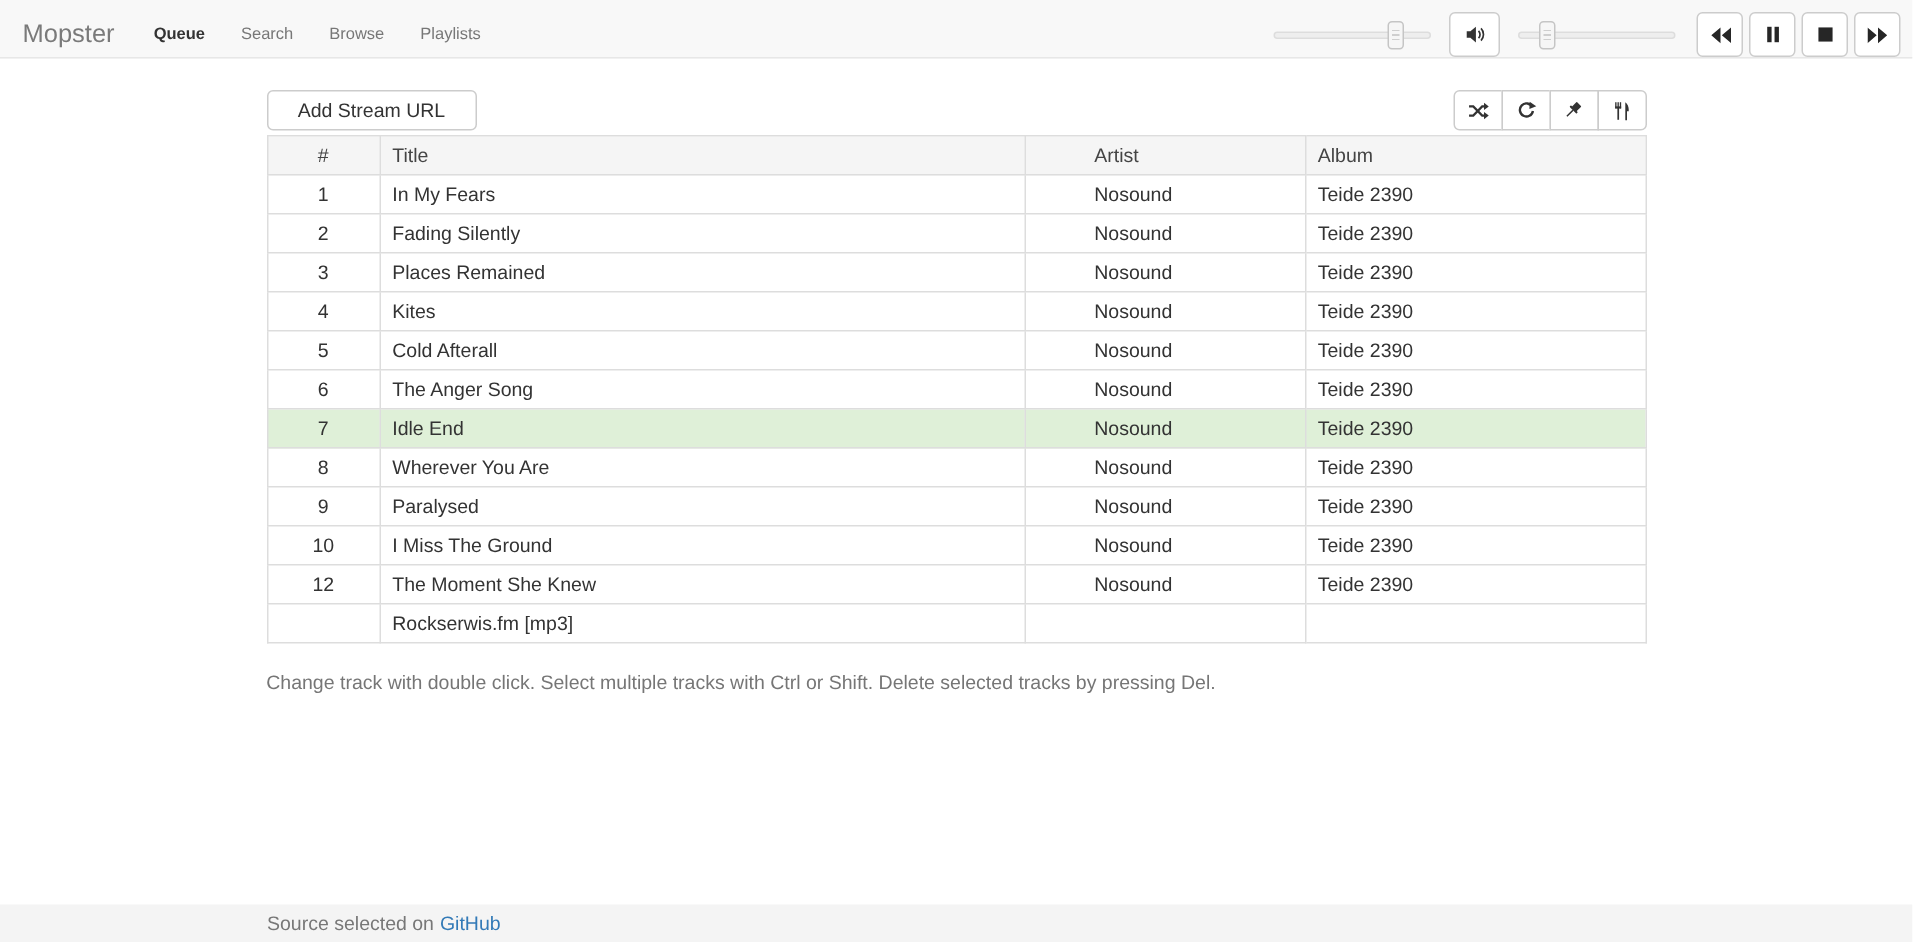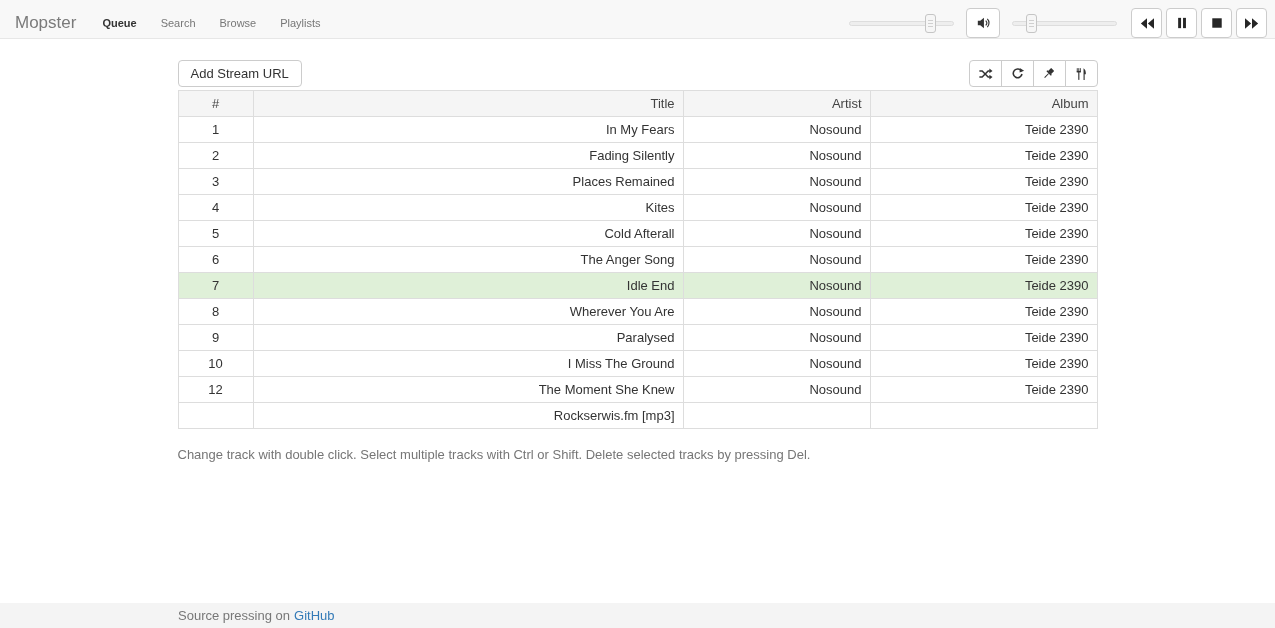--- a/index.html
+++ b/index.html
@@ -33,34 +33,34 @@
     display:inline-flex; align-items:center; justify-content:center; cursor:pointer;
   }
   .vol-btn { width:34px; height:30px; margin:0 12px; }
   .pb-group { display:flex; gap:4px; margin-left:14px; }
   .pb-btn { width:31px; height:30px; }
   
   .container { width:920px; margin:0 auto; }
   .toolbar { margin-top:21px; display:flex; justify-content:space-between; align-items:center; }
   .btn-default {
     background:#fff; border:1px solid #ccc; border-radius:4px;
-    padding:5px 12px; font-size:13px; color:#333; cursor:pointer;
+    padding:5px 20px; font-size:13px; color:#333; cursor:pointer;
     font-family:inherit;
   }
   .mode-group { display:flex; }
   .mode-btn {
     width:33px; height:27px; background:#fff; border:1px solid #ccc;
     display:inline-flex; align-items:center; justify-content:center;
     margin-left:-1px; cursor:pointer;
   }
   .mode-btn:first-child { border-radius:4px 0 0 4px; margin-left:0; }
   .mode-btn:last-child { border-radius:0 4px 4px 0; }
   
   table { width:100%; border-collapse:collapse; margin-top:3px; }
-  th, td { border:1px solid #ddd; padding:5px 8px; font-size:13px; line-height:15px; text-align:right; }
+  th, td { border:1px solid #ddd; padding:5px 8px; font-size:13px; line-height:15px; text-align:left; }
   th { background:#f5f5f5; font-weight:400; color:#444; }
   .col-num { width:75px; text-align:center; }
   .col-artist { width:187px;padding-left:46px; }
   .col-album { width:227px; }
   tr.highlight td { background:var(--highlight,#dff0d8); }
   tbody tr { cursor:pointer; }
   
   .help { margin-top:18px; color:#767676; font-size:13px; }
   .footer {
     position:absolute; left:0; right:0; bottom:0; height:25px;
@@ -266,15 +266,15 @@
     <td class="col-artist"></td>
     <td class="col-album"></td>
   </tr>
       </tbody>
   </table>
 
   <p class="help">Change track with double click. Select multiple tracks with Ctrl or Shift. Delete selected tracks by pressing Del.</p>
 </div>
 
 <div class="footer">
-  <span>Source pressing on</span>
+  <span>Source selected on</span>
   <a>GitHub</a>
 </div>
 
 </body></html>

